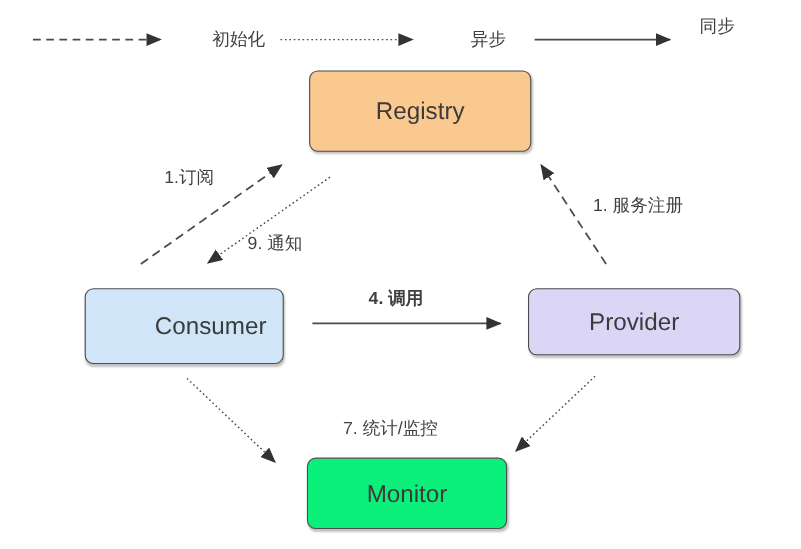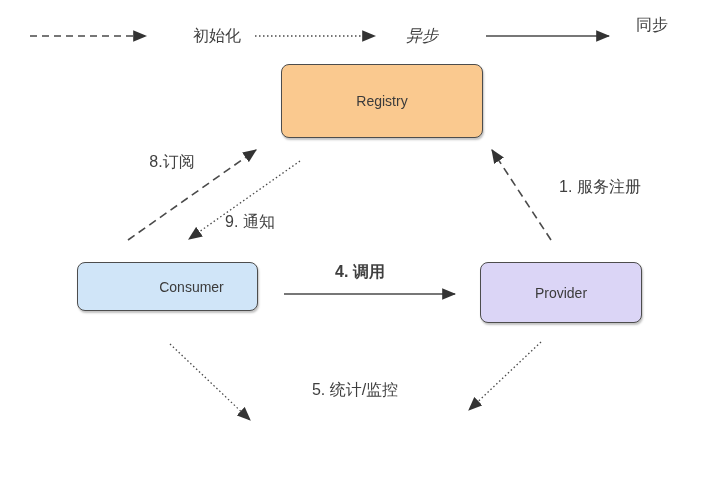--- a/index.html
+++ b/index.html
@@ -21,27 +21,27 @@
     width: 728px; height: 499px;
   }
   .node {
     position: absolute;
     box-sizing: border-box;
     border: 1.6px solid #4d4d4d;
     border-radius: 8px;
     display: flex;
     align-items: center;
     justify-content: center;
-    font-size: 14px;
+    font-size: 22px;
     color: #3b3b3b;
     box-shadow: 1px 2px 2px rgba(120,120,120,0.45);
   }
   #node-registry { left: 281px; top: 64px;  width: 202px; height: 74px; }
-  #node-consumer { left: 77px;  top: 262px; width: 181px; height: 49px; padding-left: 48px; }
-  #node-provider { left: 480px; top: 262px; width: 162px; height: 61px; }
+  #node-consumer { left: 77px;  top: 262px; width: 181px; height: 69px; padding-left: 48px; }
+  #node-provider { left: 480px; top: 262px; width: 193px; height: 61px; }
   #node-monitor  { left: 279px; top: 416px; width: 182px; height: 65px; }
 
   .edge-label, .legend-label {
     position: absolute;
     transform: translate(-50%, -50%);
     font-size: 16px;
     color: #3f3f3f;
     white-space: nowrap;
     background: transparent;
   }
@@ -69,35 +69,38 @@
     <line x1="551" y1="240" x2="492" y2="150" stroke="#4a4a4a" stroke-width="1.6" stroke-dasharray="8,5" marker-end="url(#ah)"></line>
 
     <line x1="284" y1="294" x2="455" y2="294" stroke="#4a4a4a" stroke-width="1.6" marker-end="url(#ah)"></line>
 
     <line x1="170" y1="344" x2="250" y2="420" stroke="#4a4a4a" stroke-width="1.3" stroke-dasharray="1.5,2.5" marker-end="url(#ah)"></line>
 
     <line x1="541" y1="342" x2="469" y2="410" stroke="#4a4a4a" stroke-width="1.3" stroke-dasharray="1.5,2.5" marker-end="url(#ah)"></line>
   </svg>
 
   <div class="legend-label" style="left:197px; top:36px;margin-left:20px;">初始化</div>
-  <div class="legend-label" style="left:422px; top:36px;font-style:italic;">异步</div>
+  <div class="legend-label" style="left:444px; top:36px;">异步</div>
   <div class="legend-label" style="left:652px; top:25px;">同步</div>
 
   <div class="node" id="node-registry" style="background: rgb(250, 201, 143);">
     <span>Registry</span>
   </div>
 
   <div class="node" id="node-consumer" style="background: rgb(208, 229, 248);">
     <span>Consumer</span>
   </div>
 
   <div class="node" id="node-provider" style="background: rgb(219, 213, 246);">
     <span>Provider</span>
   </div>
 
+  <div class="node" id="node-monitor" style="background: rgb(11, 239, 123);">
+    <span>Monitor</span>
+  </div>
 
-  <div class="edge-label" style="left:172px; top:162px;">8.订阅</div>
+  <div class="edge-label" style="left:172px; top:162px;">1.订阅</div>
   <div class="edge-label" style="left:250px; top:222px;">9. 通知</div>
-  <div class="edge-label" style="left:580px; top:187px;margin-left:20px;">1. 服务注册</div>
+  <div class="edge-label" style="left:580px; top:187px;">1. 服务注册</div>
   <div class="edge-label" style="left:360px; top:272px;font-weight:bold;">4. 调用</div>
-  <div class="edge-label" style="left:355px; top:390px;">5. 统计/监控</div>
+  <div class="edge-label" style="left:355px; top:390px;">7. 统计/监控</div>
 
 </div>
 
 </body></html>

